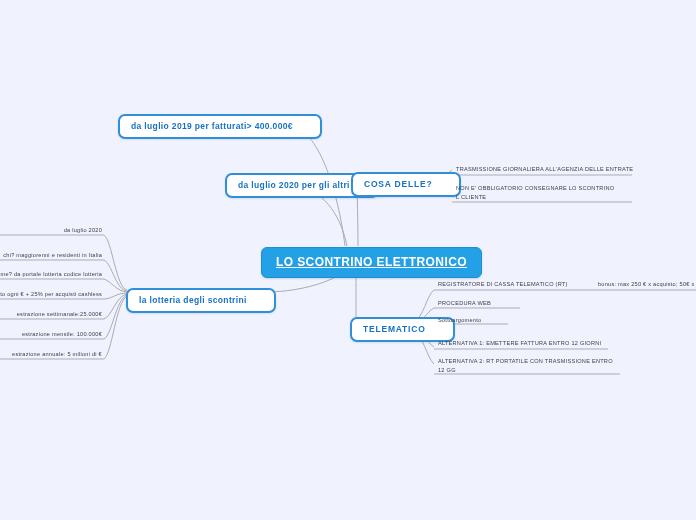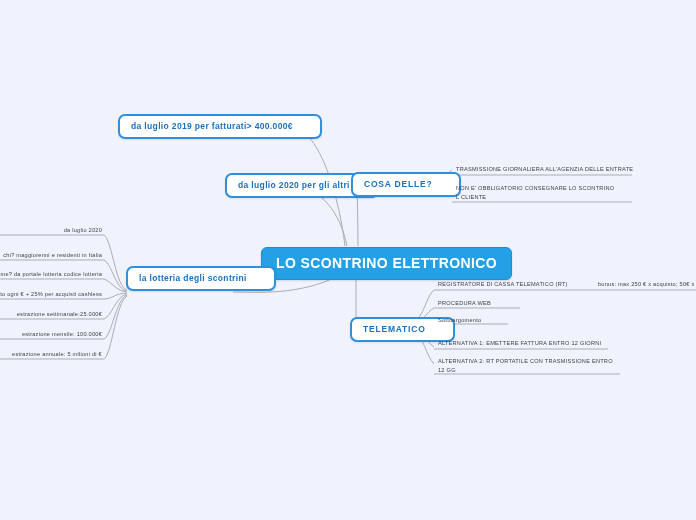--- a/index.html
+++ b/index.html
@@ -33,25 +33,26 @@
     box-sizing: border-box;
     white-space: nowrap;
   }
   
   .root {
     background: #23a0e6;
     border: 1px solid #1b8fd0;
     border-radius: 6px;
     color: #ffffff;
     font-weight: bold;
-    font-size: 14px;
+    font-size: 12px;
     letter-spacing: 0.4px;
     padding: 7px 14px 8px 14px;
     text-align: center;
     box-shadow: 0 1px 2px rgba(40,80,140,0.18);
+    text-decoration: underline;
   }
   
   .branch {
     background: #ffffff;
     border: 2px solid #2f8fd8;
     border-radius: 7px;
     color: #1772c4;
     font-weight: bold;
     font-size: 8.5px;
     letter-spacing: 0.35px;
@@ -126,21 +127,21 @@
       <line x1="0" y1="359" x2="104" y2="359"></line>
     </g>
   </svg>
 
   <div class="node root" style="left:261px; top:247px;">LO SCONTRINO ELETTRONICO</div>
 
   <div class="node branch" style="left:118px; top:114px;">da luglio 2019 per fatturati&gt; 400.000€</div>
 
   <div class="node branch" style="left:189px; top:173px;margin-left:36px;">da luglio 2020 per gli altri</div>
 
-  <div class="node branch" style="left:126px; top:266px;">la lotteria degli scontrini</div>
+  <div class="node branch" style="left:126px; top:288px;">la lotteria degli scontrini</div>
 
   <div class="node branch cap" style="left:351px; top:172px;">COSA DELLE?</div>
 
   <div class="node branch cap" style="left:350px; top:317px;">TELEMATICO</div>
 
   <div class="leaf right" style="left:456px; top:165px; width:180px;">
     <span class="leaf-text">TRASMISSIONE GIORNALIERA ALL'AGENZIA DELLE ENTRATE</span>
   </div>
   <div class="leaf right" style="left:456px; top:184px; width:162px;">
     <span class="leaf-text">NON E' OBBLIGATORIO CONSEGNARE LO SCONTRINO L CLIENTE</span>

